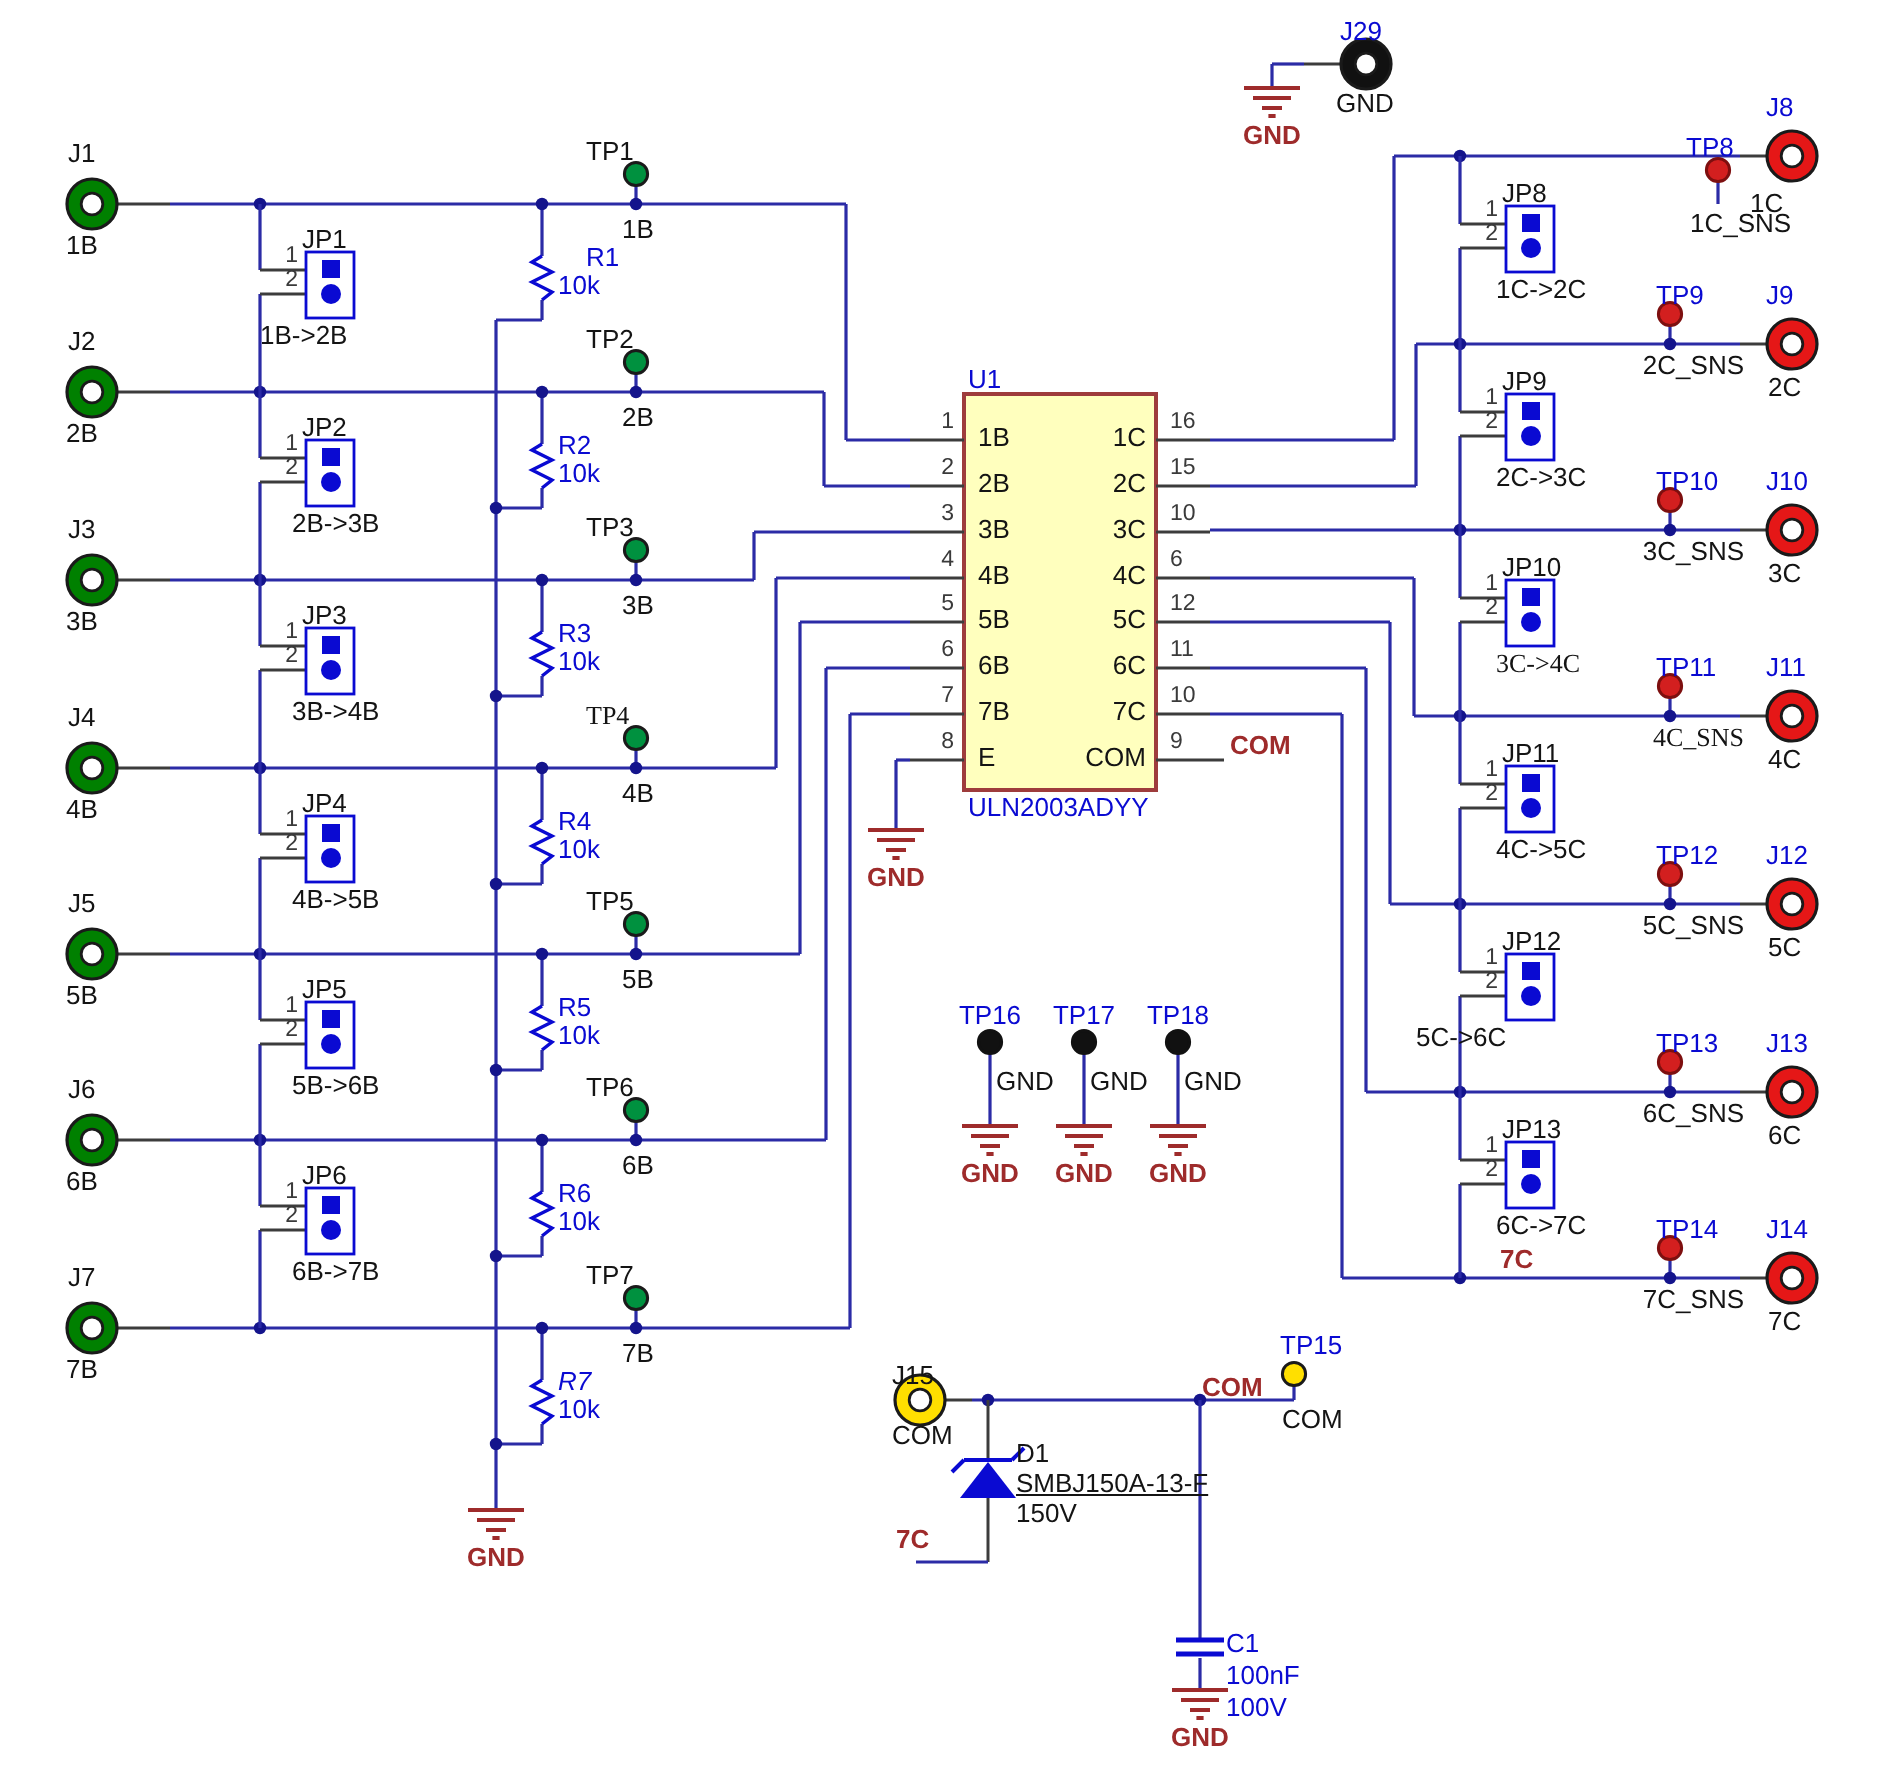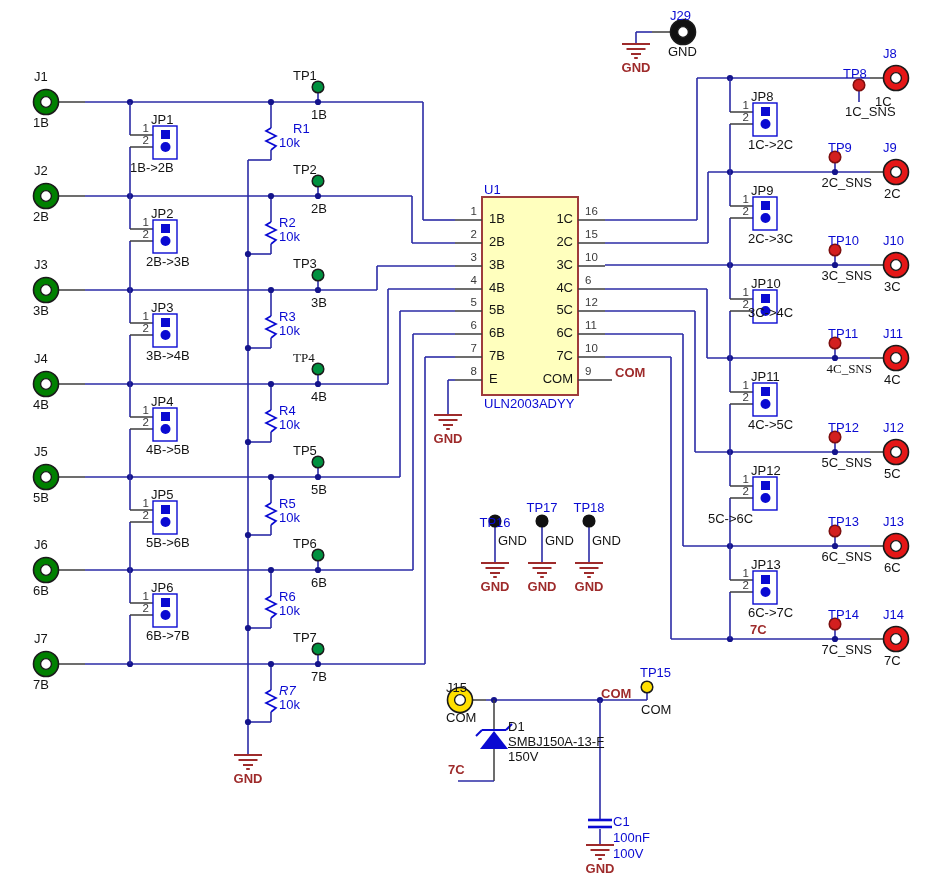--- a/index.html
+++ b/index.html
@@ -493,39 +493,39 @@
     <div class="t red" style="left: 750px; top: 623px;">7C</div>
     <div class="t" style="left: 751px; top: 90px;">JP8</div>
     <div class="t" style="left: 748px; top: 138px;">1C-&gt;2C</div>
     <div class="t num r" style="left: 749px; top: 99px;">1</div>
     <div class="t num r" style="left: 749px; top: 111px;">2</div>
     <div class="t" style="left: 751px; top: 184px;">JP9</div>
     <div class="t" style="left: 748px; top: 232px;">2C-&gt;3C</div>
     <div class="t num r" style="left: 749px; top: 193px;">1</div>
     <div class="t num r" style="left: 749px; top: 205px;">2</div>
     <div class="t" style="left: 751px; top: 277px;">JP10</div>
-    <div class="t" style="left: 748px; top: 306px;">3C-&gt;4C</div>
+    <div class="t" style="left: 748px; top: 325px; font-family: Liberation Serif, serif;">3C-&gt;4C</div>
     <div class="t num r" style="left: 749px; top: 286px;">1</div>
     <div class="t num r" style="left: 749px; top: 298px;">2</div>
     <div class="t" style="left: 751px; top: 370px;">JP11</div>
     <div class="t" style="left: 748px; top: 418px;">4C-&gt;5C</div>
     <div class="t num r" style="left: 749px; top: 379px;">1</div>
     <div class="t num r" style="left: 749px; top: 391px;">2</div>
     <div class="t" style="left: 751px; top: 464px;">JP12</div>
     <div class="t" style="left: 708px; top: 512px;">5C-&gt;6C</div>
     <div class="t num r" style="left: 749px; top: 473px;">1</div>
     <div class="t num r" style="left: 749px; top: 485px;">2</div>
     <div class="t" style="left: 751px; top: 558px;">JP13</div>
     <div class="t" style="left: 748px; top: 606px;">6C-&gt;7C</div>
     <div class="t num r" style="left: 749px; top: 567px;">1</div>
     <div class="t num r" style="left: 749px; top: 579px;">2</div>
     <div class="t blu" style="left: 670px; top: 9px;">J29</div>
     <div class="t" style="left: 668px; top: 45px;">GND</div>
     <div class="t red c" style="left: 636px; top: 61px;">GND</div>
-    <div class="t blu c" style="left: 495px; top: 501px; margin-top: 15px;">TP16</div>
+    <div class="t blu c" style="left: 495px; top: 501px;">TP16</div>
     <div class="t" style="left: 498px; top: 534px;">GND</div>
     <div class="t red c" style="left: 495px; top: 580px;">GND</div>
     <div class="t blu c" style="left: 542px; top: 501px;">TP17</div>
     <div class="t" style="left: 545px; top: 534px;">GND</div>
     <div class="t red c" style="left: 542px; top: 580px;">GND</div>
     <div class="t blu c" style="left: 589px; top: 501px;">TP18</div>
     <div class="t" style="left: 592px; top: 534px;">GND</div>
     <div class="t red c" style="left: 589px; top: 580px;">GND</div>
     <div class="t" style="left: 446px; top: 681px;">J15</div>
     <div class="t" style="left: 446px; top: 711px;">COM</div>

